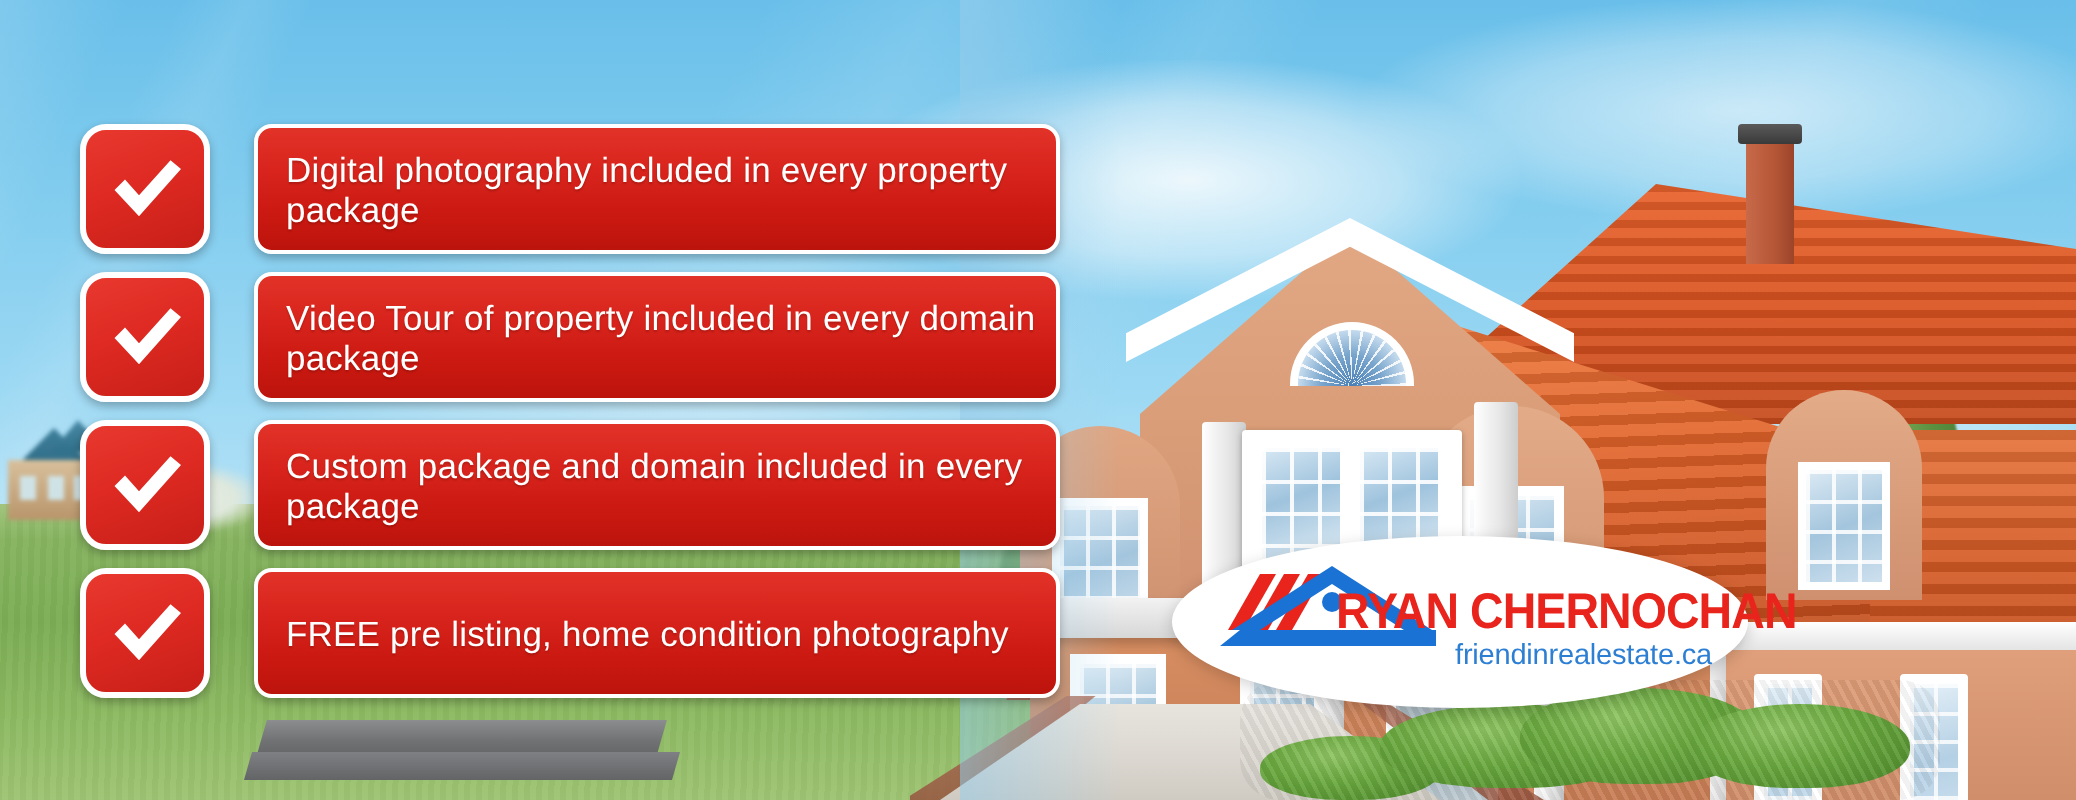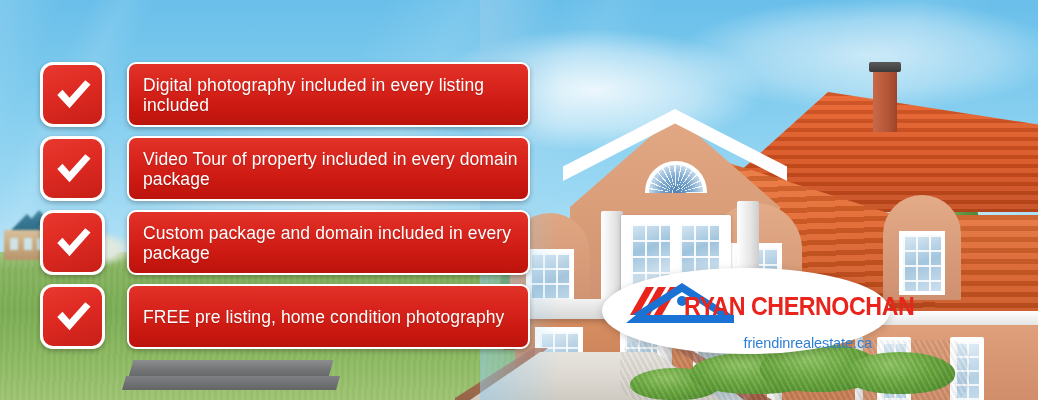--- a/index.html
+++ b/index.html
@@ -416,21 +416,21 @@
     color:#ffffff;
     font-size:17.5px;
     line-height:20px;
     font-weight:400;
     letter-spacing:.1px;
     text-shadow:0 1px 1px rgba(0,0,0,.18);
   }
 
   
   .logo {
-    position:absolute; left:602px; top:268px;
+    position:absolute; left:586px; top:268px;
     width:288px; height:86px;
     background:#ffffff;
     border-radius:50%;
     box-shadow:0 2px 8px rgba(0,0,0,.18);
     z-index:25;
     display:flex; align-items:center; justify-content:center;
   }
   .logo-inner { position:relative; width:252px; height:64px; }
 
   .logo-mark { position:absolute; left:0px; top:2px; width:118px; height:46px; }
@@ -449,21 +449,21 @@
     white-space:nowrap;
   }
   .logo-sub {
     display:block;
     color:#2d7fd4;
     font-size:14.5px;
     line-height:16px;
     letter-spacing:-0.1px;
     text-align:right;
     white-space:nowrap;
-    margin-top:16px;
+    margin-top:1px;
     padding-right:2px;
   }
 </style>
 </head>
 <body>
 
 <div class="banner">
 
   <div class="sky">
     <div class="cloud c1"></div>
@@ -572,21 +572,21 @@
 
   <div class="checklist">
 
     <div class="row">
       <div class="checkbox">
         <svg viewBox="0 0 48 48">
           <path d="M6 24 L12 18 L20 27 L38 7 L44 12 L20 39 Z" fill="#ffffff"></path>
         </svg>
       </div>
       <div class="label">
-        <span>Digital photography included in every listing included</span>
+        <span>Digital photography included in every property package</span>
       </div>
     </div>
 
     <div class="row">
       <div class="checkbox">
         <svg viewBox="0 0 48 48">
           <path d="M6 24 L12 18 L20 27 L38 7 L44 12 L20 39 Z" fill="#ffffff"></path>
         </svg>
       </div>
       <div class="label">

